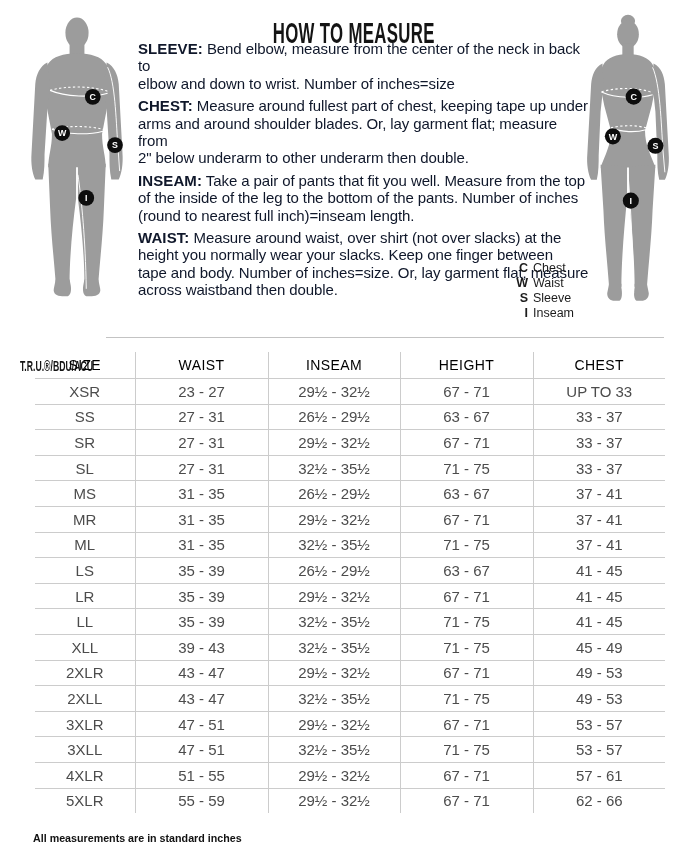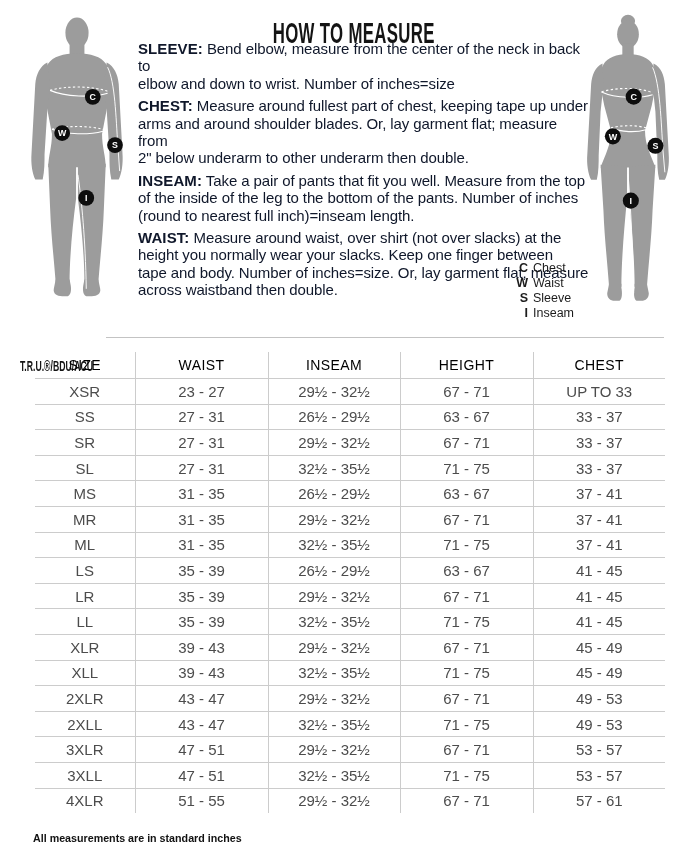--- a/index.html
+++ b/index.html
@@ -259,27 +259,20 @@
           <td>41 - 45</td>
         </tr>
         <tr>
           <td>LL</td>
           <td>35 - 39</td>
           <td>32½ - 35½</td>
           <td>71 - 75</td>
           <td>41 - 45</td>
         </tr>
         <tr>
-          <td>XLR</td>
-          <td>39 - 43</td>
-          <td>29½ - 32½</td>
-          <td>67 - 71</td>
-          <td>45 - 49</td>
-        </tr>
-        <tr>
           <td>XLL</td>
           <td>39 - 43</td>
           <td>32½ - 35½</td>
           <td>71 - 75</td>
           <td>45 - 49</td>
         </tr>
         <tr>
           <td>2XLR</td>
           <td>43 - 47</td>
           <td>29½ - 32½</td>
@@ -307,18 +300,25 @@
           <td>71 - 75</td>
           <td>53 - 57</td>
         </tr>
         <tr>
           <td>4XLR</td>
           <td>51 - 55</td>
           <td>29½ - 32½</td>
           <td>67 - 71</td>
           <td>57 - 61</td>
         </tr>
+        <tr>
+          <td>5XLR</td>
+          <td>55 - 59</td>
+          <td>29½ - 32½</td>
+          <td>67 - 71</td>
+          <td>62 - 66</td>
+        </tr>
       </tbody>
   </table>
 
   <div class="footnote">All measurements are in standard inches</div>
 
 </div>
 
 </body></html>

